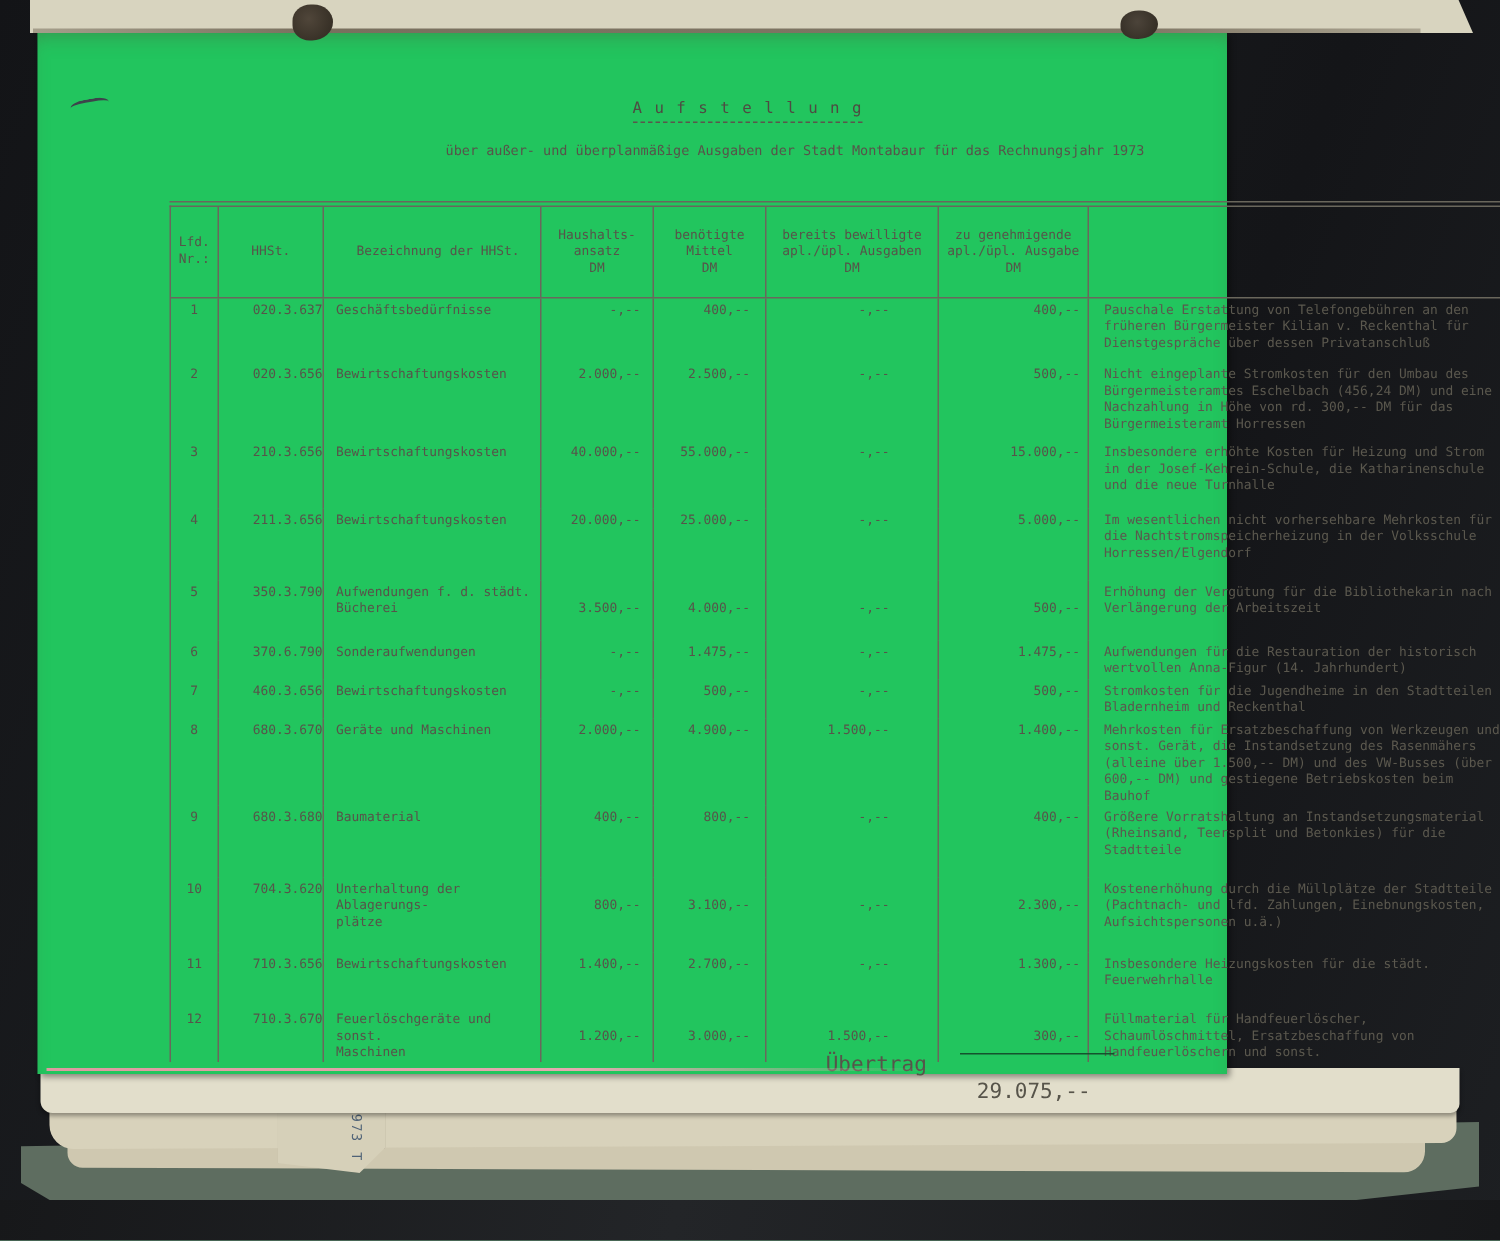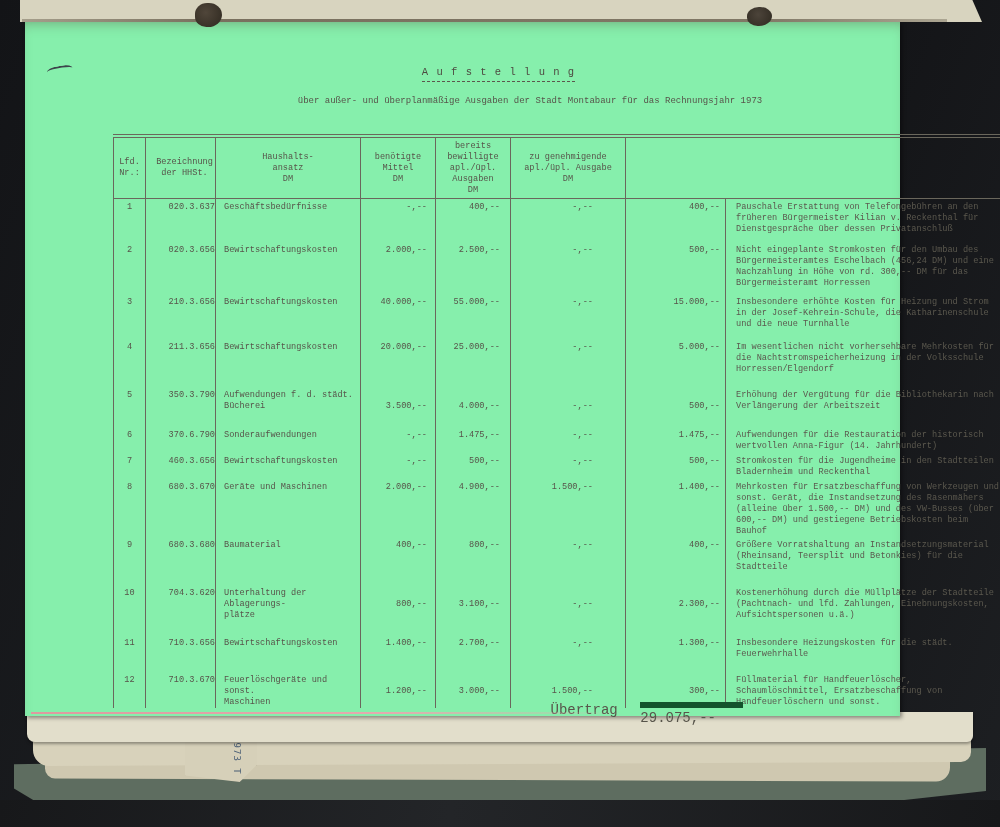--- a/index.html
+++ b/index.html
@@ -22,22 +22,22 @@
     clip-path:polygon(0 0,100% 0,100% 74%,76% 100%,0 90%);box-shadow:1px 2px 2px rgba(0,0,0,.25);}
   .tab span{position:absolute;left:26px;top:28px;transform:rotate(90deg);transform-origin:center;
     font-size:9px;letter-spacing:1px;color:#4f6277;white-space:nowrap;}
   .top-strip{left:20px;top:0;width:962px;height:22px;background:#d8d4bf;
     clip-path:polygon(0 0,99% 0,100% 100%,0 100%);}
   .crease{left:22px;top:19px;width:925px;height:3px;
     background:linear-gradient(90deg,rgba(70,58,42,.35),rgba(70,58,42,.65) 20%,rgba(70,58,42,.6) 80%,rgba(70,58,42,.3));}
   .screw1{left:195px;top:3px;width:27px;height:24px;background:radial-gradient(circle at 40% 40%,#50463a,#2e281f);border-radius:48% 52% 55% 45%;}
   .screw2{left:747px;top:7px;width:25px;height:19px;background:radial-gradient(circle at 45% 40%,#4c443a,#2e281f);border-radius:50% 50% 55% 45%;}
   
-  .page{left:25px;top:22px;width:875px;height:694px;background:#86efac;
-    box-shadow:inset 0 8px 14px -8px rgba(90,78,58,.5), 2px 2px 4px rgba(0,0,0,.4);font-family:Liberation Mono, monospace;}
+  .page{left:25px;top:22px;width:793px;height:694px;background:#22c55e;
+    box-shadow:inset 0 8px 14px -8px rgba(90,78,58,.5), 2px 2px 4px rgba(0,0,0,.4);}
   .penmark{left:22px;top:44px;width:26px;height:8px;border-top:2px solid #3d444b;transform:rotate(-10deg);border-radius:40%;}
   .title{left:0;top:44px;width:947px;text-align:center;font-size:10.5px;letter-spacing:1px;color:#4e4b42;}
   .title b{font-weight:normal;border-bottom:1.5px dashed #5a574c;padding-bottom:3px;}
   .subtitle{left:0;top:74px;width:1010px;text-align:center;font-size:9px;color:#57544a;}
   
   .table{left:53px;top:115px;width:894px;border-top:1px solid #6a675c;border-left:1px solid #6a675c;position:absolute;margin-left:35px;}
   .table::before{content:"";position:absolute;left:-1px;top:-4px;width:100%;height:1px;background:#6a675c;}
   .thead,.trow{display:grid;grid-template-columns:32px 70px 145px 75px 75px 115px 100px 1fr;}
   .thead{height:60px;border-bottom:1px solid #6a675c;}
   .cell{border-right:1px solid #6a675c;font-size:8.6px;line-height:11px;padding-top:3px;white-space:pre-line;overflow:hidden;}
@@ -61,21 +61,21 @@
   .trow:nth-child(7){min-height:26px;}
   .trow:nth-child(8){min-height:57px;}
   .trow:nth-child(9){min-height:48px;}
   .trow:nth-child(10){min-height:50px;}
   .trow:nth-child(11){min-height:37px;}
   .trow:nth-child(12){min-height:35px;}
   .trow:nth-child(5) .c-amt,.trow:nth-child(10) .c-amt,.trow:nth-child(12) .c-amt{padding-top:14px;}
   
   .tfoot{left:503px;top:680px;width:215px;display:flex;font-size:14px;}
   .tfoot .flabel{width:115px;text-align:center;}
-  .tfoot .ftotal{width:100px;text-align:left;border-top:6px solid #14532d;padding-top:2px;padding-right:5px;}
+  .tfoot .ftotal{width:100px;text-align:center;border-top:1px solid #14532d;padding-top:17px;padding-right:5px;}
   .pinkline{left:6px;top:690px;width:592px;height:2px;background:linear-gradient(90deg,#dd9aa0,#e4aab0 60%,rgba(228,170,176,0));}
 </style>
 </head>
 <body>
 
 <div class="abs cover-green"></div>
 <div class="abs stack3"></div>
 <div class="abs stack2"></div>
 <div class="abs tab">
   <span>m 1973 T</span>
@@ -85,20 +85,21 @@
 
 <div class="abs page">
   <div class="abs penmark"></div>
   <div class="abs title"><b>A u f s t e l l u n g</b></div>
   <div class="abs subtitle">über außer- und überplanmäßige Ausgaben der Stadt Montabaur für das Rechnungsjahr 1973</div>
 
   <div class="table">
     <div class="thead">
         <div class="cell c-num">Lfd.
 Nr.:</div>
+        <div class="cell c-hhst">HHSt.</div>
         <div class="cell c-name">Bezeichnung der HHSt.</div>
         <div class="cell c-amt">Haushalts-
 ansatz
 DM</div>
         <div class="cell c-amt">benötigte
 Mittel
 DM</div>
         <div class="cell c-amt">bereits bewilligte
 apl./üpl. Ausgaben
 DM</div>

